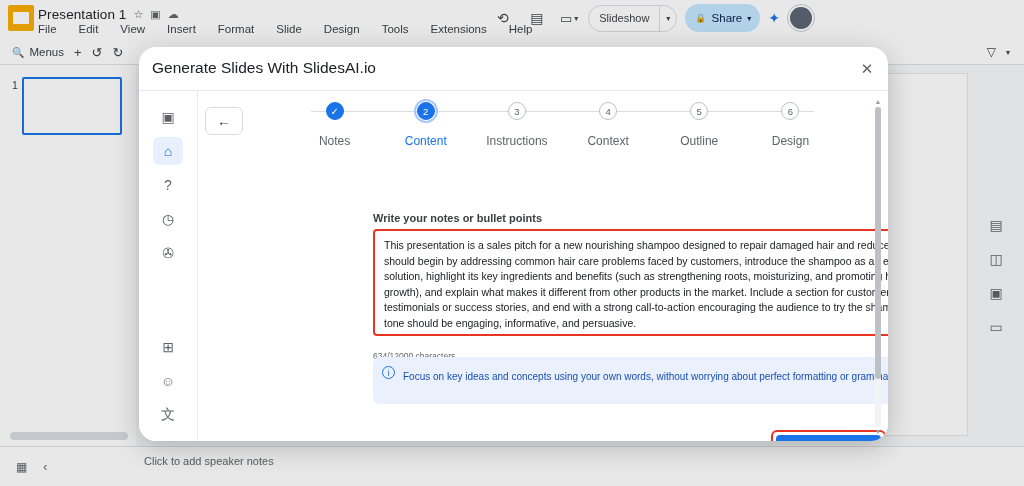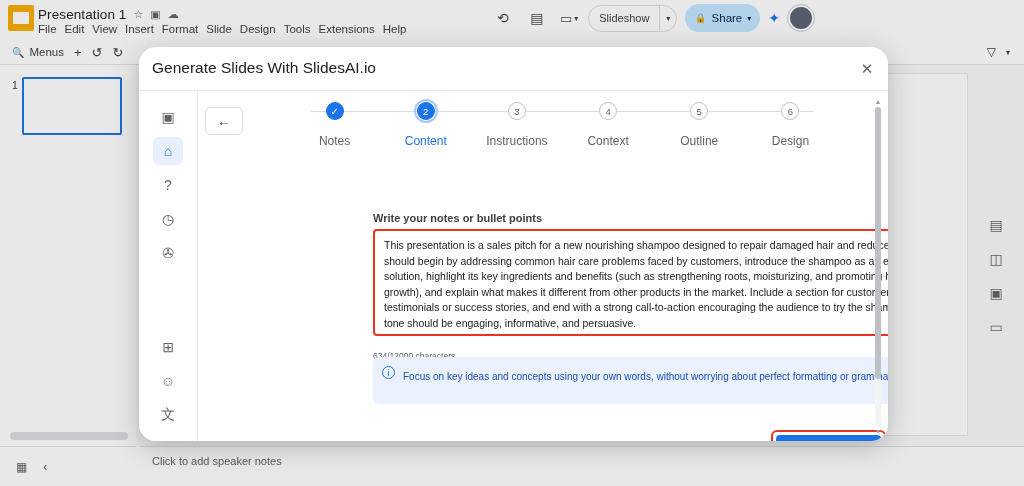--- a/index.html
+++ b/index.html
@@ -32,21 +32,21 @@
   .gs-logo::after {
     content: ""; position: absolute; left: 5px; top: 7px;
     width: 16px; height: 12px; background: #ffffff; border-radius: 1px;
   }
   .title-block { margin-top: 5px; }
   .doc-title-row { display: flex; align-items: center; gap: 7px; height: 18px; }
   .doc-title {
     font-size: 13.5px; color: #202124; letter-spacing: .1px;
   }
   .mini-ico { color: #5f6368; font-size: 11px; line-height: 1; }
-  .menu-row { display: flex; gap: 8px; margin-top: 0; }
+  .menu-row { display: flex; gap: 22px; margin-top: 0; }
   .menu-row span {
     font-size: 11.5px; color: #3c4043; cursor: default;
   }
 
   .header-right {
     position: absolute; right: 8px; top: 4px;
     display: flex; align-items: center; gap: 8px;
   }
   .hr-ico {
     width: 26px; height: 26px; border-radius: 50%;
@@ -128,21 +128,21 @@
   .canvas-rail {
     position: absolute; right: 0; top: 0; width: 56px; bottom: 0;
     display: flex; flex-direction: column; align-items: center;
     padding-top: 150px; gap: 14px;
   }
   .rail-ico {
     width: 22px; height: 20px; color: #5f6368; font-size: 14px;
     display: flex; align-items: center; justify-content: center;
   }
   .speaker-notes {
-    position: absolute; left: 140px; right: 0; bottom: 0; height: 40px;
+    position: absolute; left: 132px; right: 0; bottom: 0; height: 40px;
     border-top: 1px solid #e0e0e0; background: #fff;
     font-size: 11px; color: #5f6368; padding: 8px 0 0 12px;
   }
   .bottom-left {
     position: absolute; left: 0; bottom: 0; width: 136px; height: 40px;
     display: flex; align-items: center; gap: 16px; padding-left: 16px;
     border-top: 1px solid #e0e0e0; background: #fff;
     color: #5f6368; font-size: 12px;
   }
   .scroll-left-thumb {

